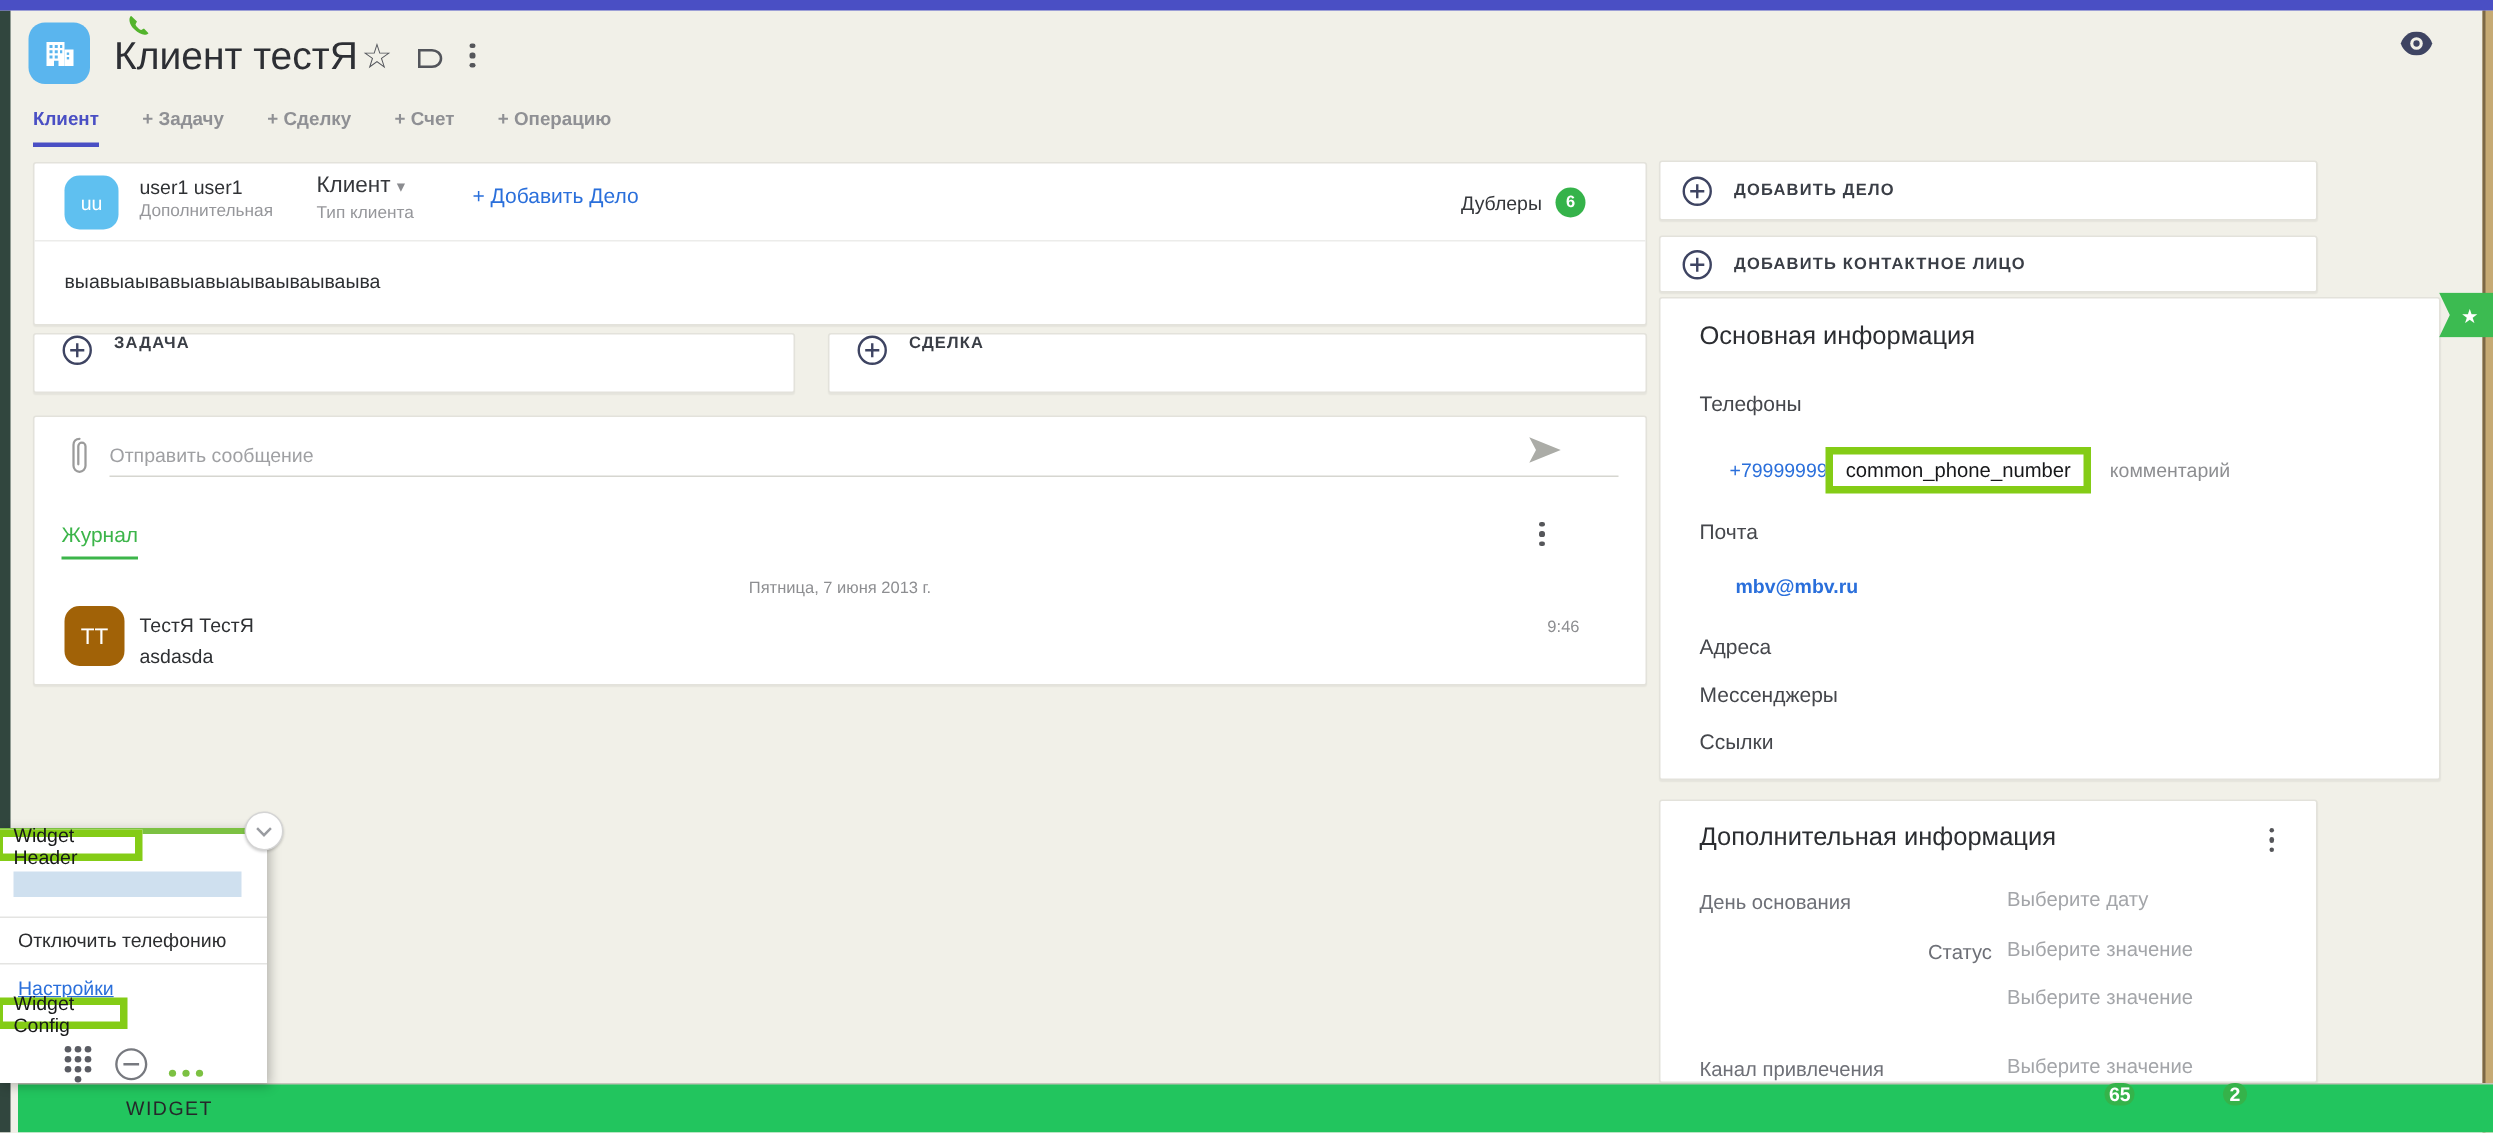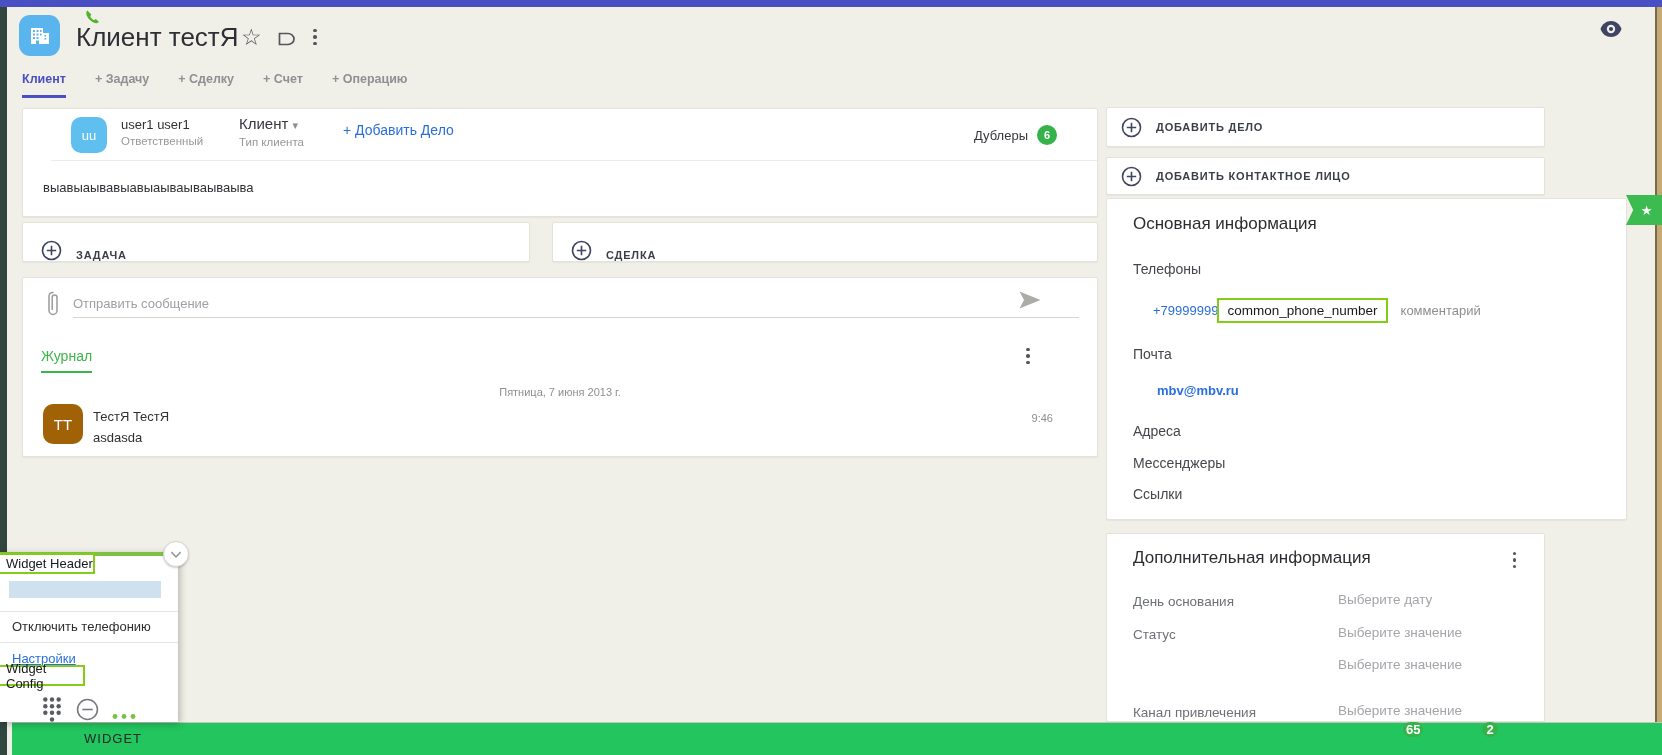--- a/index.html
+++ b/index.html
@@ -22,36 +22,36 @@
   .eye-ico { left:1600px; top:21px; }
 
   
   .tabs { left:22px; top:72px; display:flex; gap:29px; }
   .tab { font-size:12.5px; font-weight:700; color:#8f9094; padding-bottom:9px; cursor:pointer; }
   .tab.active { color:#4a4fc4; border-bottom:3px solid #4a4fc4; }
 
   
   .card { position:absolute; background:#fff; border:1px solid #e3e2db; border-radius:2px; box-shadow:0 1px 1px rgba(0,0,0,.05); }
 
-  .client-card { left:22px; top:108px; width:1076px; height:109px;padding-left:28px; }
+  .client-card { left:22px; top:108px; width:1076px; height:109px; }
   .cc-row1 { position:relative; height:52px; border-bottom:1px solid #ececea; }
   .cc-avatar { left:20px; top:8px; width:36px; height:36px; border-radius:10px; background:#5fc0f0; color:#fff; font-size:13px; display:flex; align-items:center; justify-content:center; }
   .cc-name { left:70px; top:8px; font-size:13px; color:#2f3134;text-align:center; }
   .cc-role { left:70px; top:26px; font-size:11.5px; color:#96979b; }
   .cc-type { left:188px; top:6px; font-size:15px; color:#35373b; }
   .cc-caret { color:#8b8c90; font-size:11px; }
   .cc-type-label { left:188px; top:27px; font-size:11.5px; color:#96979b; }
   .cc-addcase { left:292px; top:13px; font-size:14px; color:#2a6fdb; cursor:pointer; }
   .cc-dup { right:40px; top:16px; display:flex; align-items:center; gap:9px; }
   .cc-dup-label { font-size:13px; color:#35373b; }
   .badge { background:#35b34a; color:#fff; border-radius:50%; font-weight:700; text-align:center; }
   .cc-dup-badge { width:20px; height:20px; line-height:20px; font-size:11px; }
   .cc-note { left:20px; top:71px; font-size:13px; color:#2e3033; }
 
-  .quick-card { height:40px; display:flex; align-items:flex-end; gap:14px; padding-left:18px; cursor:pointer; }
+  .quick-card { height:40px; display:flex; align-items:flex-start; gap:14px; padding-left:18px; cursor:pointer; }
   .task-card { left:22px; top:222px; width:508px; }
   .deal-card { left:552px; top:222px; width:546px; }
   .quick-label { font-size:11px; font-weight:700; letter-spacing:.8px; color:#3a3e46; }
 
   .msg-card { left:22px; top:277px; width:1076px; height:180px; }
   .paperclip { left:22px; top:12px; }
   .msg-input { left:50px; top:12px; width:1006px; height:28px; border:none; border-bottom:1px solid #d6d6d0; background:transparent; font-family:"Liberation Sans",sans-serif; font-size:13px; color:#2e3033; outline:none; }
   .msg-input::placeholder { color:#9fa0a3; }
   .send-ico { left:995px; top:12px; }
   .journal-tab { left:18px; top:70px; font-size:14px; color:#3cb54a; padding-bottom:7px; border-bottom:2.5px solid #3cb54a; cursor:pointer; }
@@ -68,31 +68,31 @@
   .rp-btn { left:1106px; width:439px; height:40px; display:flex; align-items:center; gap:14px; padding-left:14px; cursor:pointer; }
   .add-case-card { top:107px; }
   .add-contact-card { top:157px; height:38px; }
 
   .main-info-card { left:1106px; top:198px; width:521px; height:322px; }
   .sec-title { font-size:17px; color:#2b2d31; }
   .mi-title { left:26px; top:15px; }
   .mi-label { left:26px; font-size:14px; color:#45474c; }
   .phone-row { left:46px; top:99px; display:flex; align-items:center; }
   .phone-link { font-size:13px; color:#2a6fdb; cursor:pointer; }
-  .ann-box { border:2px solid #84cc16; background:#fff; }
+  .ann-box { border:5px solid #84cc16; background:#fff; }
   .phone-box { margin-left:-1px; padding:3px 8px; font-size:13.5px; color:#17181a; white-space:nowrap; }
   .phone-comment { margin-left:13px; font-size:13px; color:#8d8e91; }
   .email-link { left:50px; top:184px; font-size:13px; font-weight:700; color:#2a6fdb; cursor:pointer; }
 
   .extra-card { left:1106px; top:533px; width:439px; height:189px; overflow:hidden; }
   .ei-title { left:26px; top:14px; }
   .ei-dots { right:28px; top:16px; }
   .ei-label { left:26px; width:195px; font-size:13.5px; color:#6e7077; line-height:19px; }
   .ei-value { left:231px; font-size:13.5px; color:#a3a5a9; cursor:pointer; }
-  .r0 { top:58px; } .r1 { top:91px; } .r2 { top:123px; } .r3 { top:169px; }
+  .r0 { top:58px; } .r1 { top:91px;text-align:right; } .r2 { top:123px; } .r3 { top:169px; }
 
   .ribbon { left:1626px; top:195px; width:36px; height:30px; background:#3cbb51; clip-path:polygon(0 0,100% 0,100% 100%,0 100%,20% 50%); display:flex; align-items:center; justify-content:center; padding-left:5px; color:#fff; font-size:13px; cursor:pointer; z-index:6; }
 
   
   .widget-panel { left:0; top:552px; width:178px; height:170px; background:#fff; border-top:4px solid #7cc142; box-shadow:2px 2px 7px rgba(0,0,0,.25); z-index:25; }
   .wp-chevron { left:163px; top:541px; width:26px; height:26px; border-radius:50%; background:#fff; border:1px solid #d4d4d4; box-shadow:0 1px 2px rgba(0,0,0,.2); display:flex; align-items:center; justify-content:center; z-index:30; cursor:pointer; }
   .wp-header-box { left:-3px; top:553px; width:98px; height:21px; display:flex; align-items:center; padding-left:7px; font-size:13px; color:#17181a; z-index:31; }
   .wp-input { left:9px; top:25px; width:152px; height:17px; background:#cfe0ef; cursor:text; }
   .wp-div { left:0; width:100%; border-top:1px solid #e4e4e2; }
   .d1 { top:55px; } .d2 { top:86px; }
@@ -173,21 +173,21 @@
     <a class="tab">+ Задачу</a>
     <a class="tab">+ Сделку</a>
     <a class="tab">+ Счет</a>
     <a class="tab">+ Операцию</a>
   </nav>
 
   <section class="card client-card">
     <div class="cc-row1">
       <div class="abs cc-avatar">uu</div>
       <div class="abs cc-name">user1 user1</div>
-      <div class="abs cc-role">Ответственный</div>
+      <div class="abs cc-role">Дополнительная</div>
       <div class="abs cc-type"><span>Клиент</span> <span class="cc-caret">▾</span></div>
       <div class="abs cc-type-label">Тип клиента</div>
       <a class="abs cc-addcase">+ Добавить Дело</a>
       <div class="abs cc-dup">
         <span class="cc-dup-label">Дублеры</span>
         <span class="badge cc-dup-badge">6</span>
       </div>
     </div>
     <div class="abs cc-note">выавыаывавыавыаываываываыва</div>
   </section>

